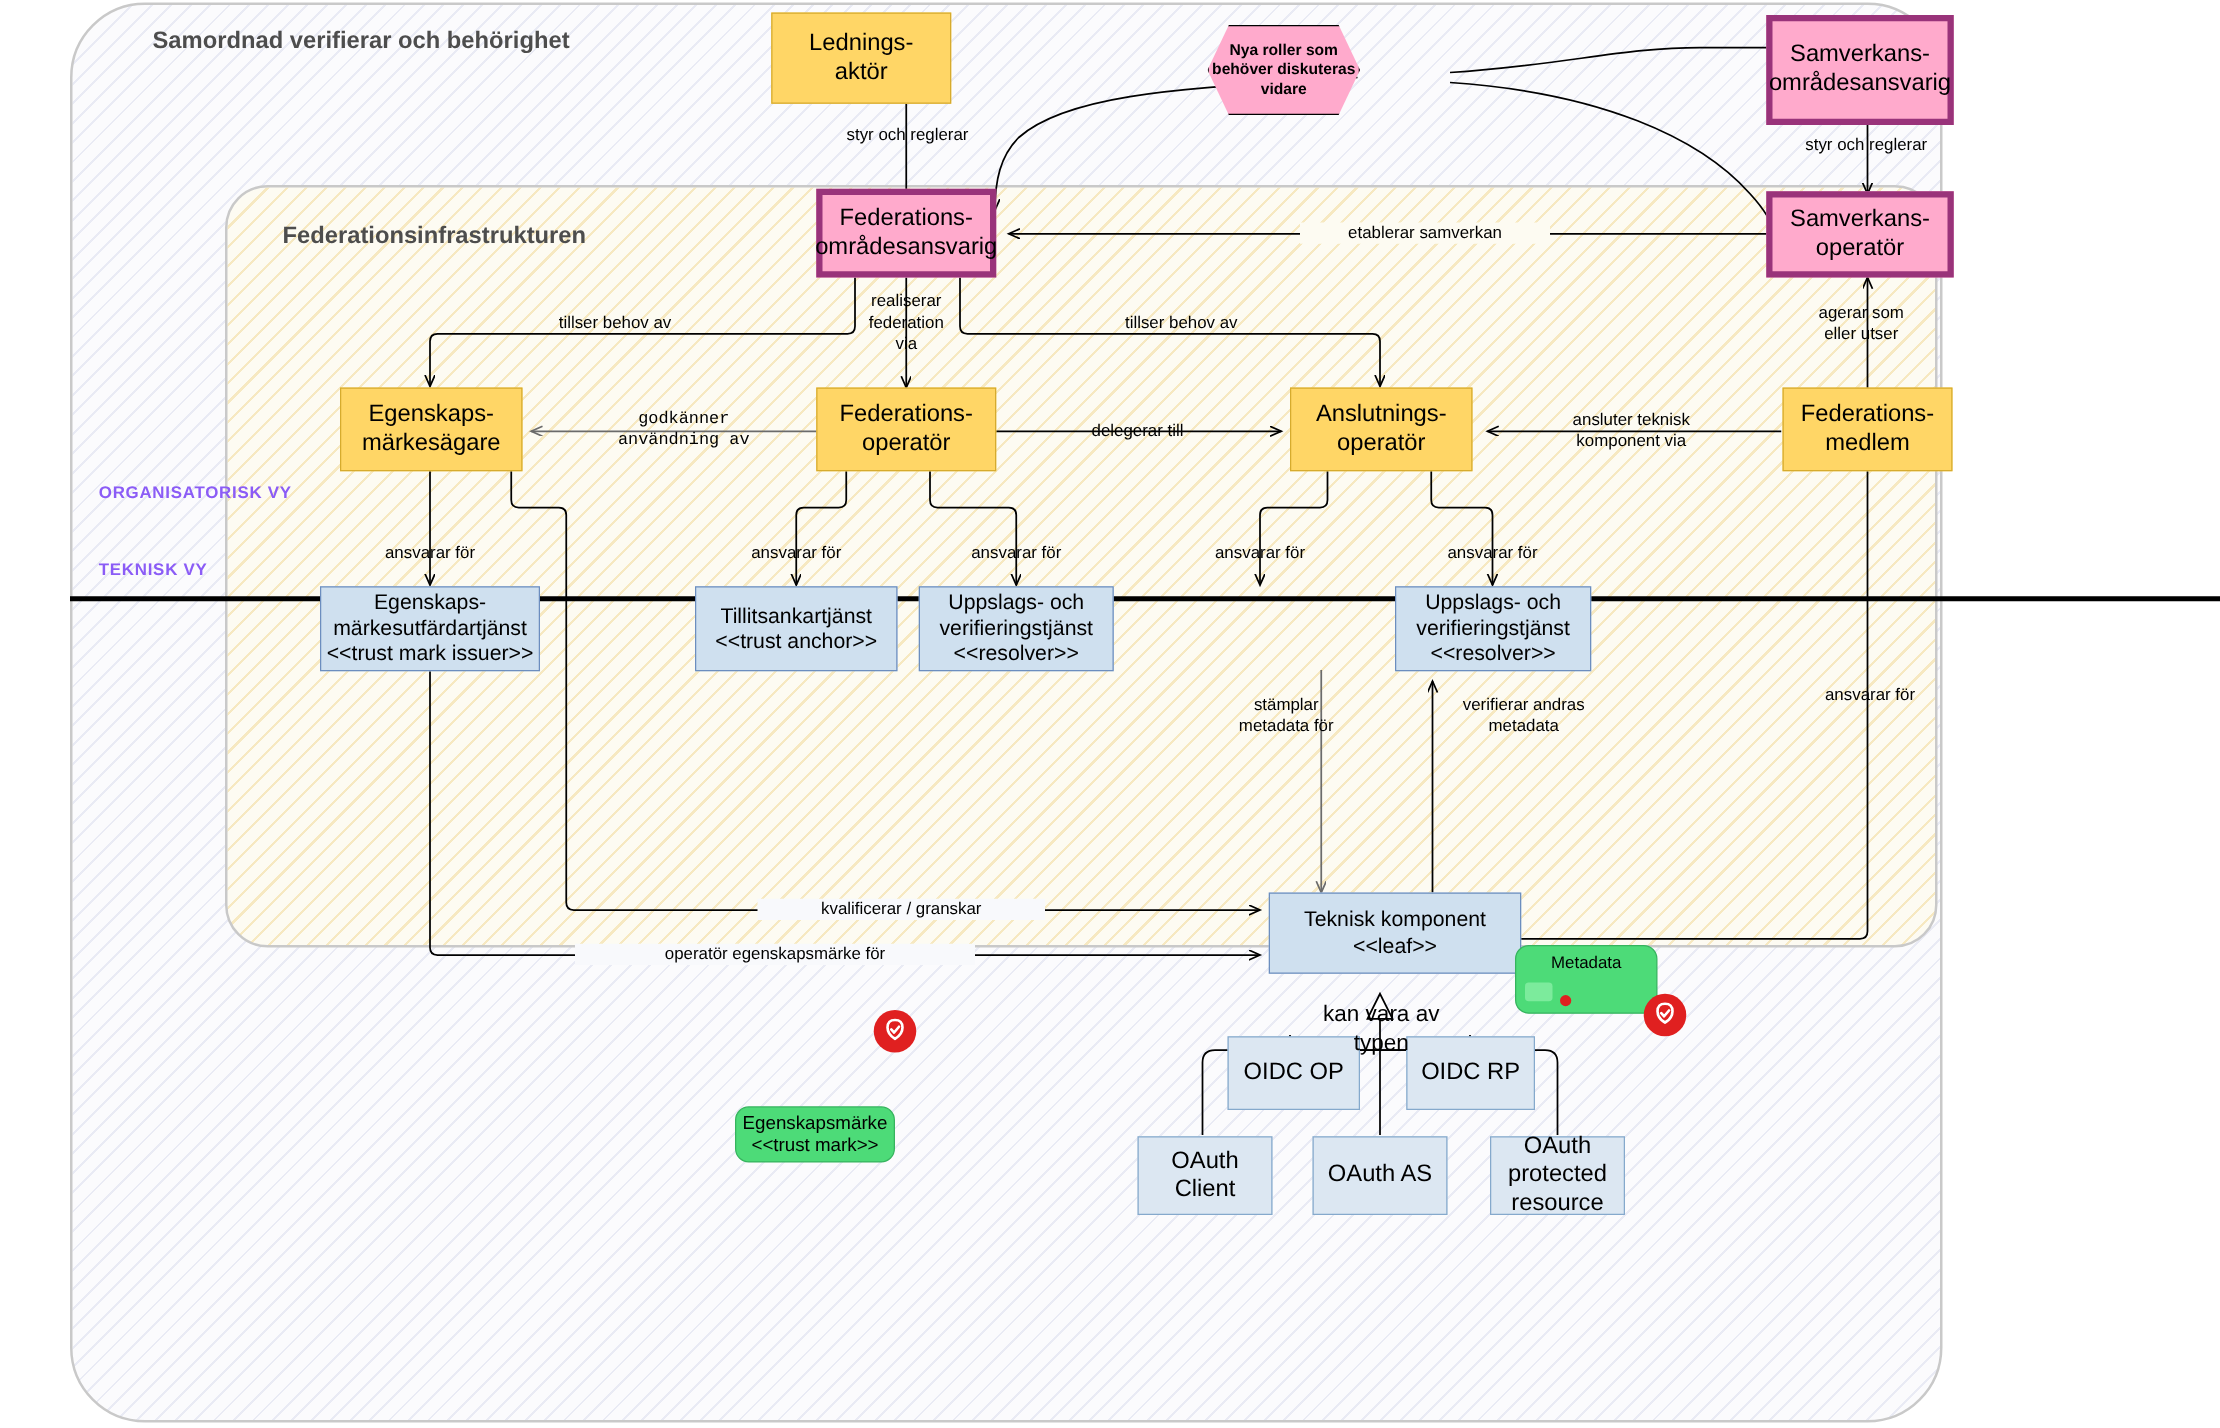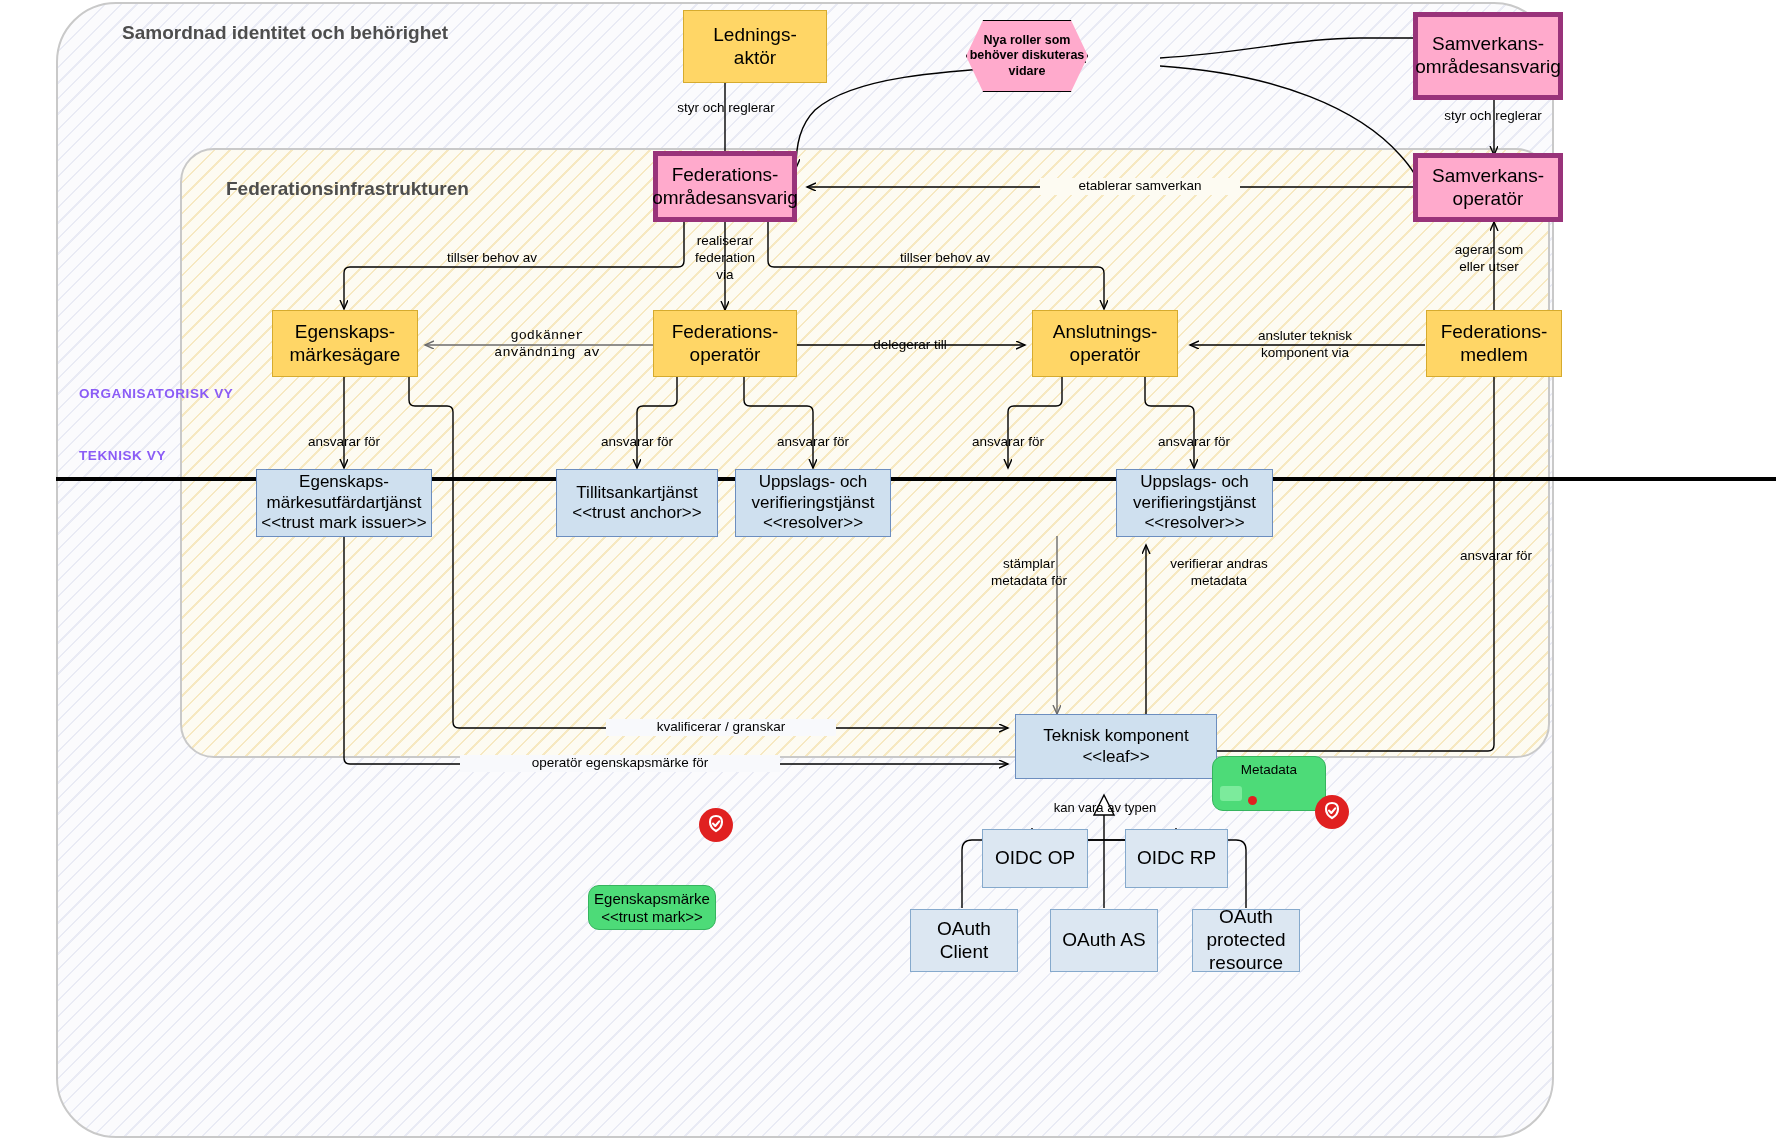--- a/index.html
+++ b/index.html
@@ -156,41 +156,41 @@
   
   .elabel {
     position: absolute;
     font-size: 13.5px;
     color: #000000;
     text-align: center;
     line-height: 1.25;
     white-space: pre-line;
     background: transparent;
   }
-  .elabel.small { font-size: 13px; }
+  .elabel.small { font-size: 18px; }
 
   svg.edges {
     position: absolute;
     left: 0; top: 0;
     width: 1776px; height: 1142px;
     pointer-events: none;
     overflow: visible;
   }
   .ln { fill: none; stroke: #000000; stroke-width: 1.4px; }
   .ln-g { fill: none; stroke: #6b6b6b; stroke-width: 1.4px; }
   .tri { fill: #ffffff; stroke: #000000; stroke-width: 1.4px; }
 </style>
 </head>
 <body>
 
 <div id="stage">
 
   <div class="container container-outer"></div>
   <div class="container container-inner"></div>
-  <div class="container-title title-outer">Samordnad identitet och behörighet</div>
+  <div class="container-title title-outer">Samordnad verifierar och behörighet</div>
   <div class="container-title title-inner">Federationsinfrastrukturen</div>
 
   <div class="divider-line"></div>
   <div class="vy-label vy-org">ORGANISATORISK VY</div>
   <div class="vy-label vy-tek">TEKNISK VY</div>
 
   <svg class="edges">
     <defs>
       <marker id="ah" markerWidth="11" markerHeight="11" refX="9" refY="4" orient="auto" markerUnits="userSpaceOnUse">
         <path d="M0,0 L9,4 L0,8" fill="none" stroke="#000000" stroke-width="1.4"></path>
@@ -249,21 +249,21 @@
     <polygon class="tri" points="1104,795 1094,815 1114,815"></polygon>
     <path class="ln" d="M1104,815 L1104,840"></path>
 
     <path class="ln" d="M1104,840 L972,840 Q962,840 962,850 L962,908"></path>
     <path class="ln" d="M1104,840 L1042,840 Q1032,840 1032,850 L1032,828"></path>
     <path class="ln" d="M1104,840 L1104,908"></path>
     <path class="ln" d="M1104,840 L1166,840 Q1176,840 1176,850 L1176,828"></path>
     <path class="ln" d="M1104,840 L1236,840 Q1246,840 1246,850 L1246,908"></path>
   </svg>
 
-  <div class="node n-yellow" style="left:683px; top:10px; width:144px; height:73px;">Lednings-
+  <div class="node n-yellow" style="left:617px; top:10px; width:144px; height:73px;">Lednings-
 aktör</div>
 
   <div class="node n-yellow" style="left:272px; top:310px; width:146px; height:67px;">Egenskaps-
 märkesägare</div>
 
   <div class="node n-yellow" style="left:653px; top:310px; width:144px; height:67px;">Federations-
 operatör</div>
 
   <div class="node n-yellow" style="left:1032px; top:310px; width:146px; height:67px;">Anslutnings-
 operatör</div>

